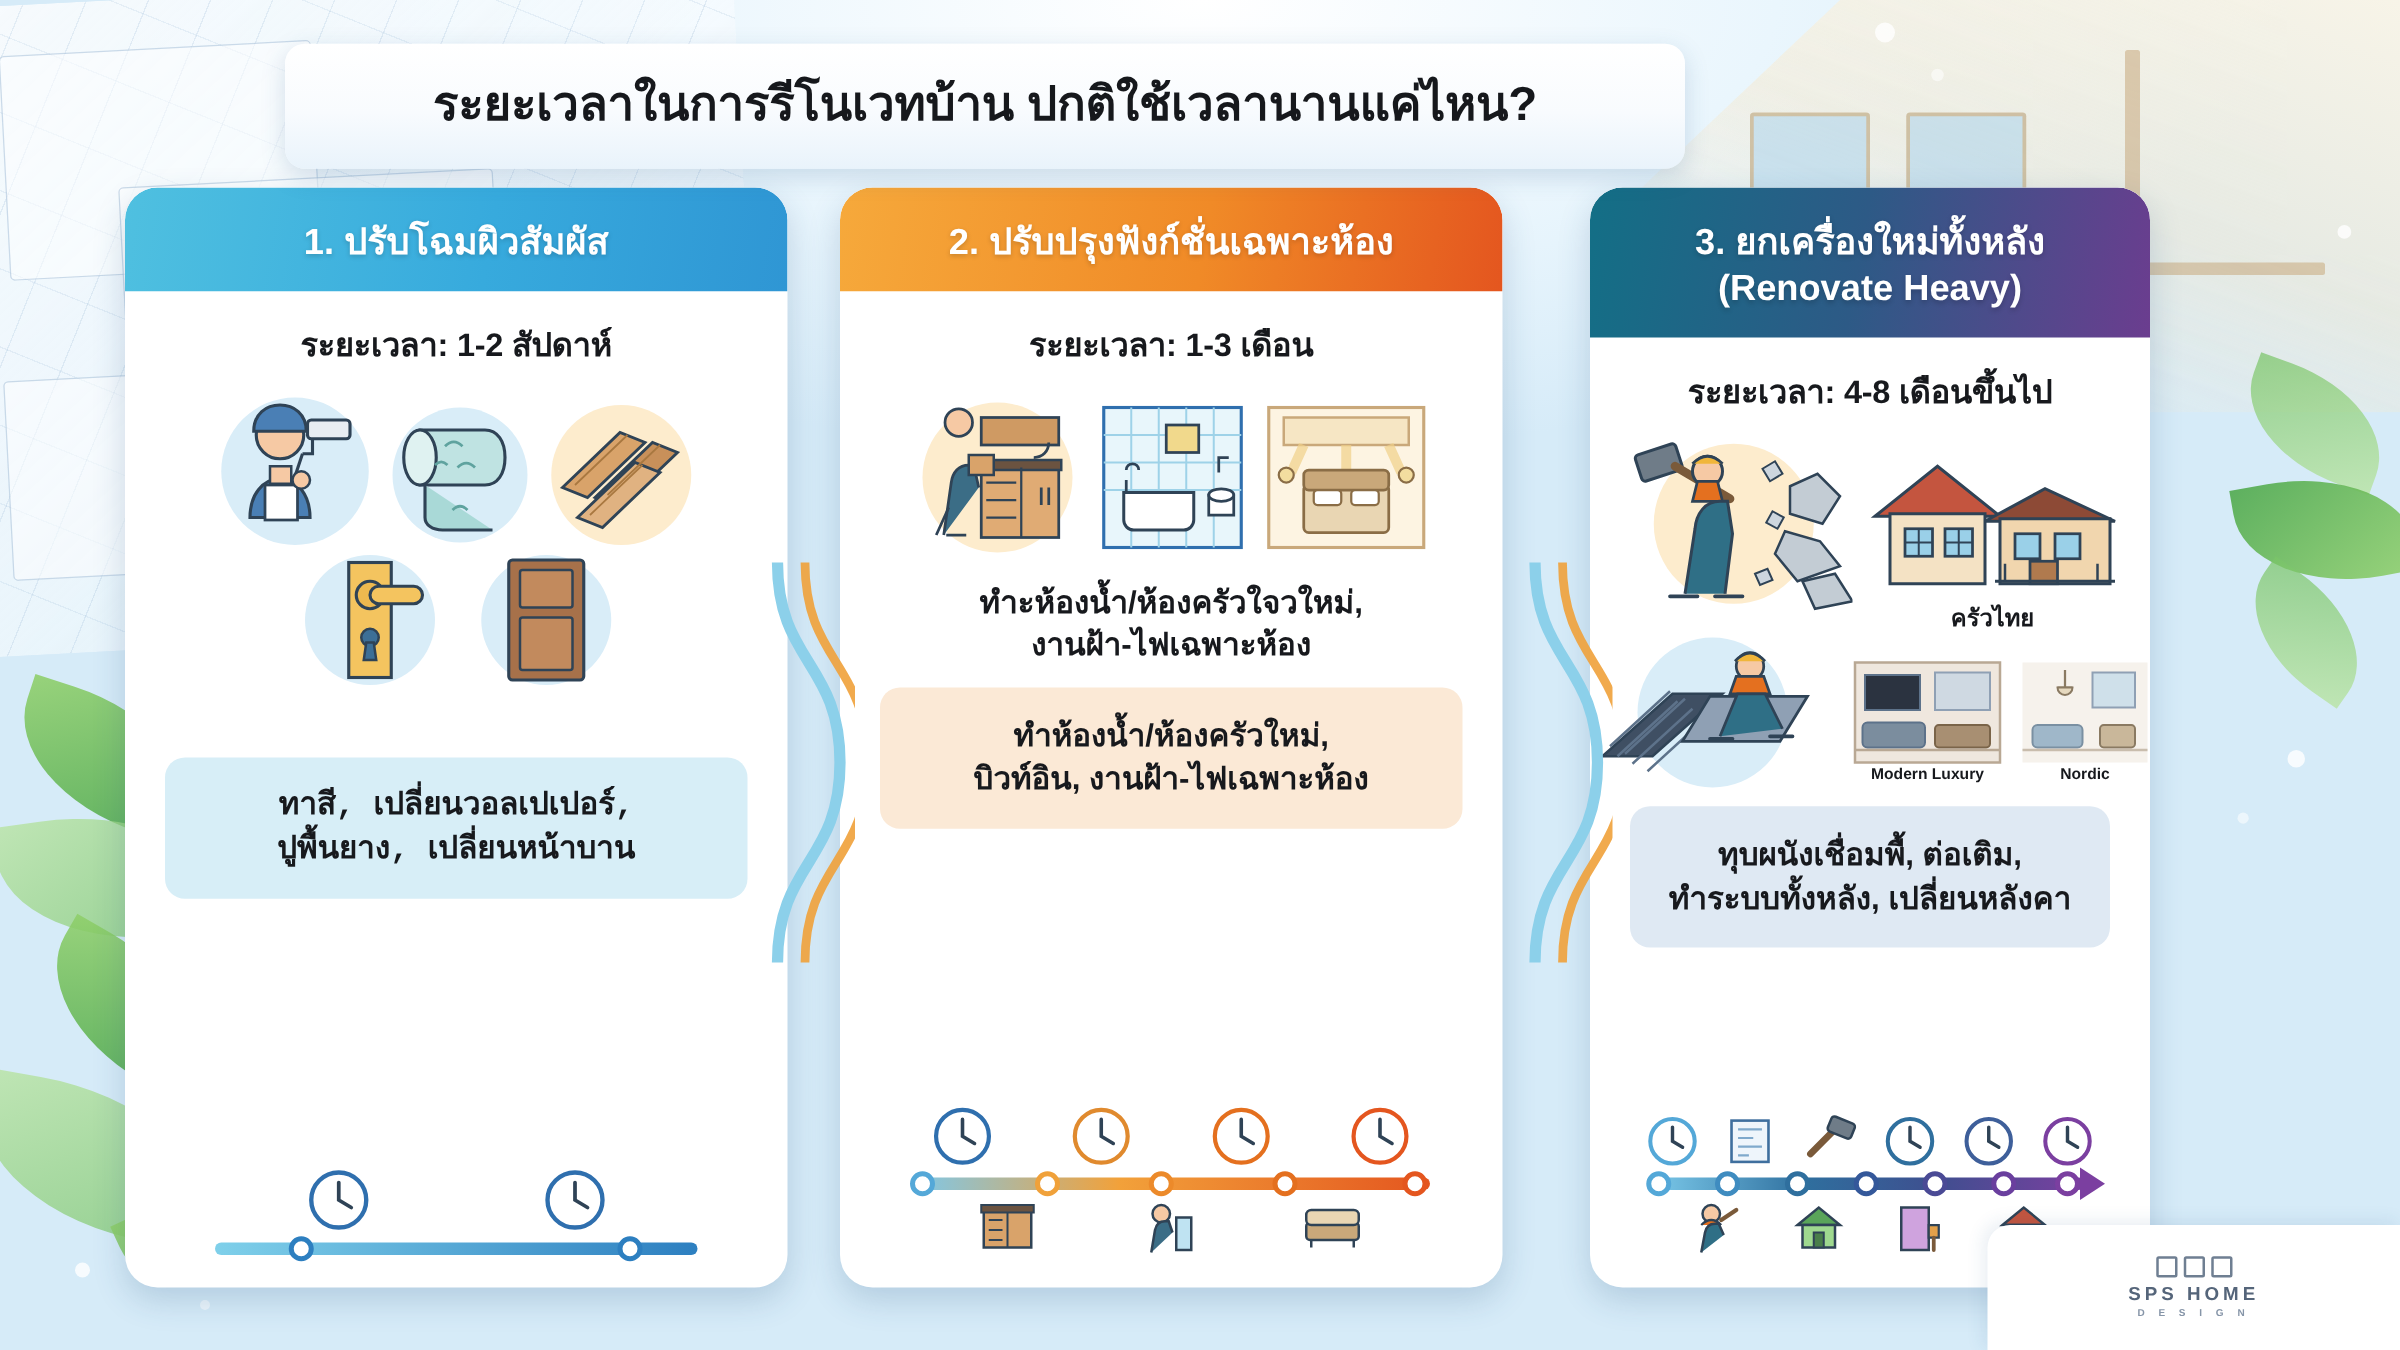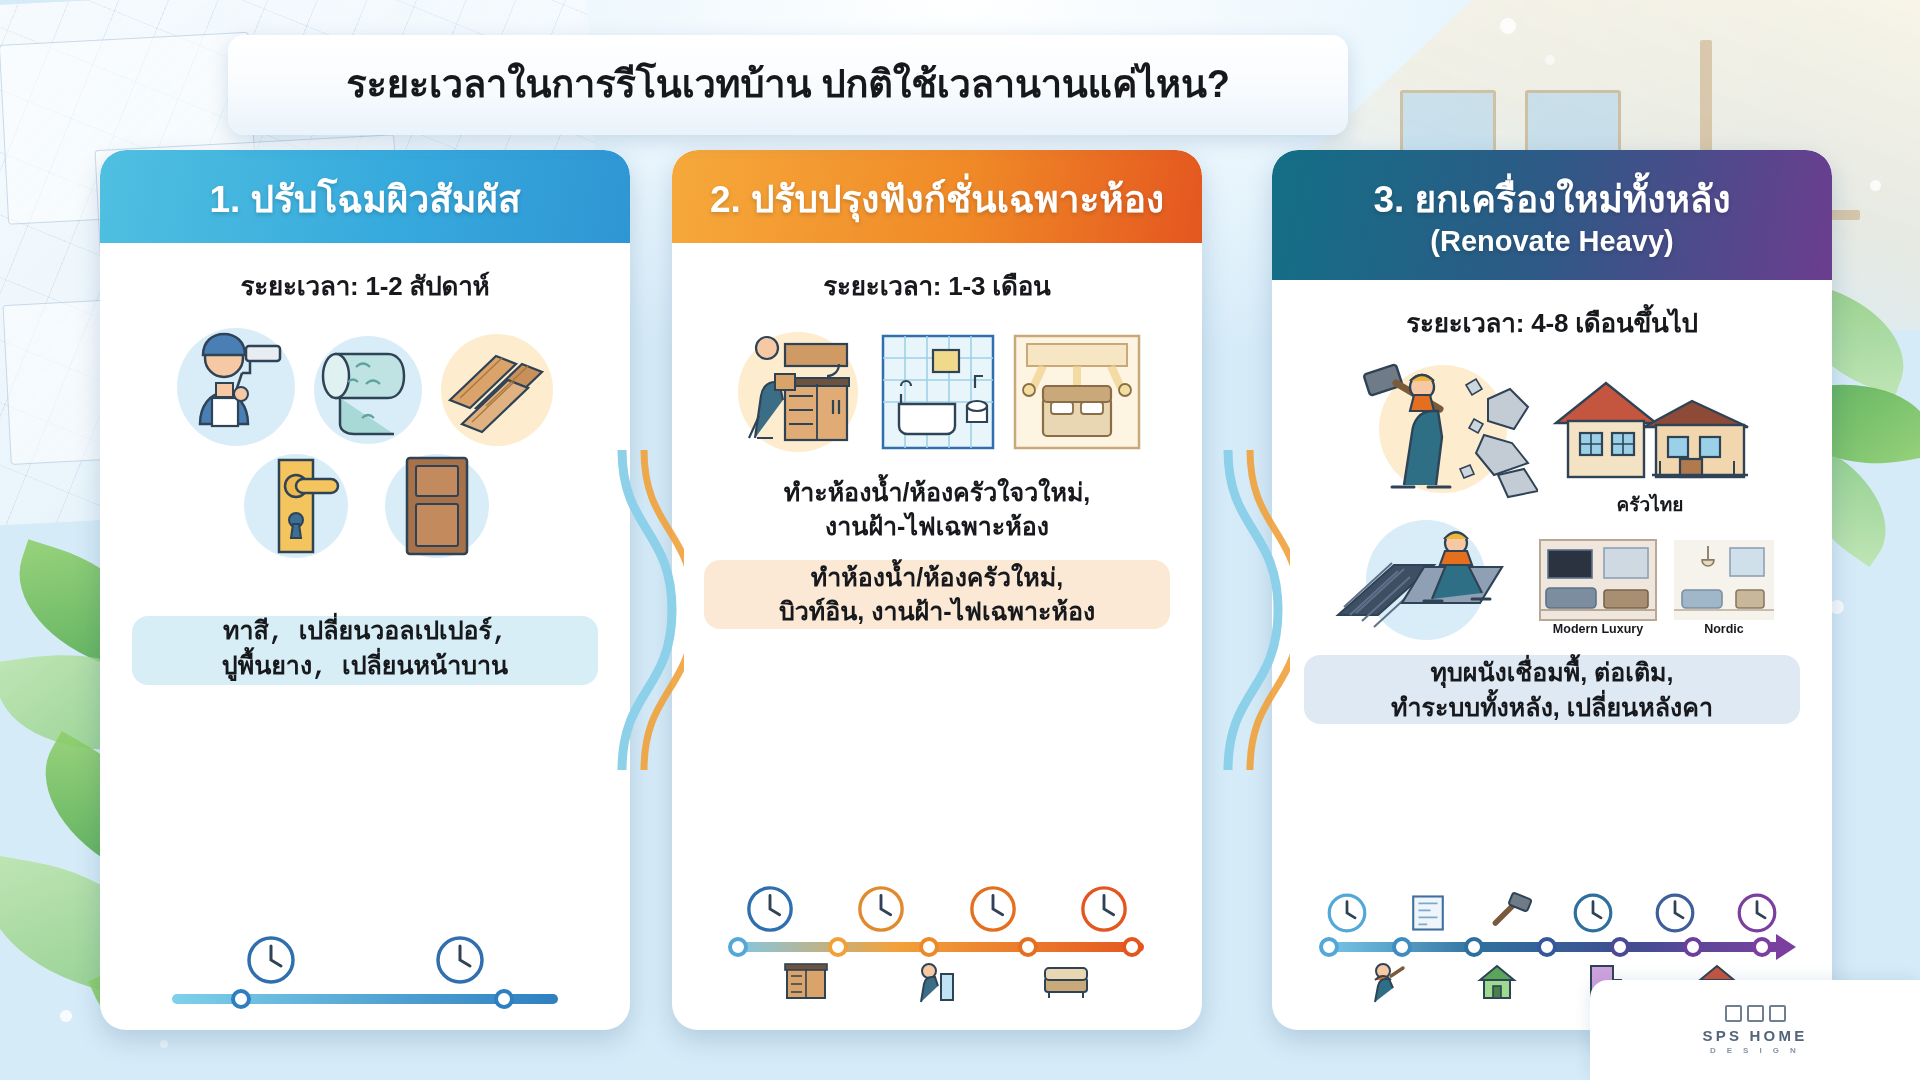--- a/index.html
+++ b/index.html
@@ -77,31 +77,31 @@
   
   #cards { position: absolute; left: 0; top: 150px; width: 1920px; height: 900px; z-index: 4; }
   .card {
     position: absolute; top: 0; width: 530px; height: 880px;
     background: #ffffff; border-radius: 26px;
     box-shadow: 0 10px 26px rgba(35,80,125,.20);
     overflow: hidden; display: flex; flex-direction: column;
   }
   #card-1 { left: 100px; }
   #card-2 { left: 672px; }
-  #card-3 { left: 1272px; width: 560px; }
+  #card-3 { left: 1272px; width: 448px; }
 
   .card-head {
     padding: 26px 16px 20px; text-align: center; color: #fff;
     text-shadow: 0 2px 4px rgba(0,0,0,.18);
     border-radius: 26px 26px 0 0;
   }
   #card-1 .card-head { background: linear-gradient(100deg, #4fc0e0 0%, #37aadd 55%, #2f96d4 100%); }
   #card-2 .card-head { background: linear-gradient(100deg, #f6a93b 0%, #f08a27 55%, #e4561f 100%); }
   #card-3 .card-head { background: linear-gradient(100deg, #136f86 0%, #2d5a86 48%, #6b3d8f 100%); }
-  .card-head .l1 { font-size: 37px; font-weight: 700; line-height: 1.28; }
+  .card-head .l1 { font-size: 29px; font-weight: 700; line-height: 1.28; }
   .card-head .l2 { font-size: 29px; font-weight: 700; line-height: 1.28; }
 
   .card-body { flex: 1; position: relative; padding: 0 18px; }
   .duration {
     text-align: center; font-size: 26px; font-weight: 700; color: #17191d;
     margin-top: 22px; letter-spacing: -.2px;
   }
 
   
   .icon-row { display: flex; justify-content: center; align-items: flex-end; gap: 16px; margin-top: 18px; }
@@ -112,21 +112,21 @@
   }
   .ico .halo.warm { background: #fdeccd; }
   .ico svg { position: relative; z-index: 1; display: block; }
 
   .mid-note {
     text-align: center; font-size: 25px; font-weight: 700; color: #17191d;
     line-height: 1.35; margin-top: 18px;
   }
 
   .caption {
-    margin: 16px 14px 0; padding: 0 16px; border-radius: 16px;
+    margin: 16px 14px 0; padding: 22px 16px; border-radius: 16px;
     text-align: center; font-size: 25px; font-weight: 700; line-height: 1.38; color: #17191d;
   }
   #card-1 .caption { background: #d7eef7; }
   #card-2 .caption { background: #fbe9d6; }
   #card-3 .caption { background: #dfe9f3; }
 
   .mini-label { text-align: center; font-size: 19px; font-weight: 700; color: #17191d; margin-top: 4px; }
   .tiny-label { font-size: 12.5px; font-weight: 700; color: #17191d; text-align: center; }
 
   

